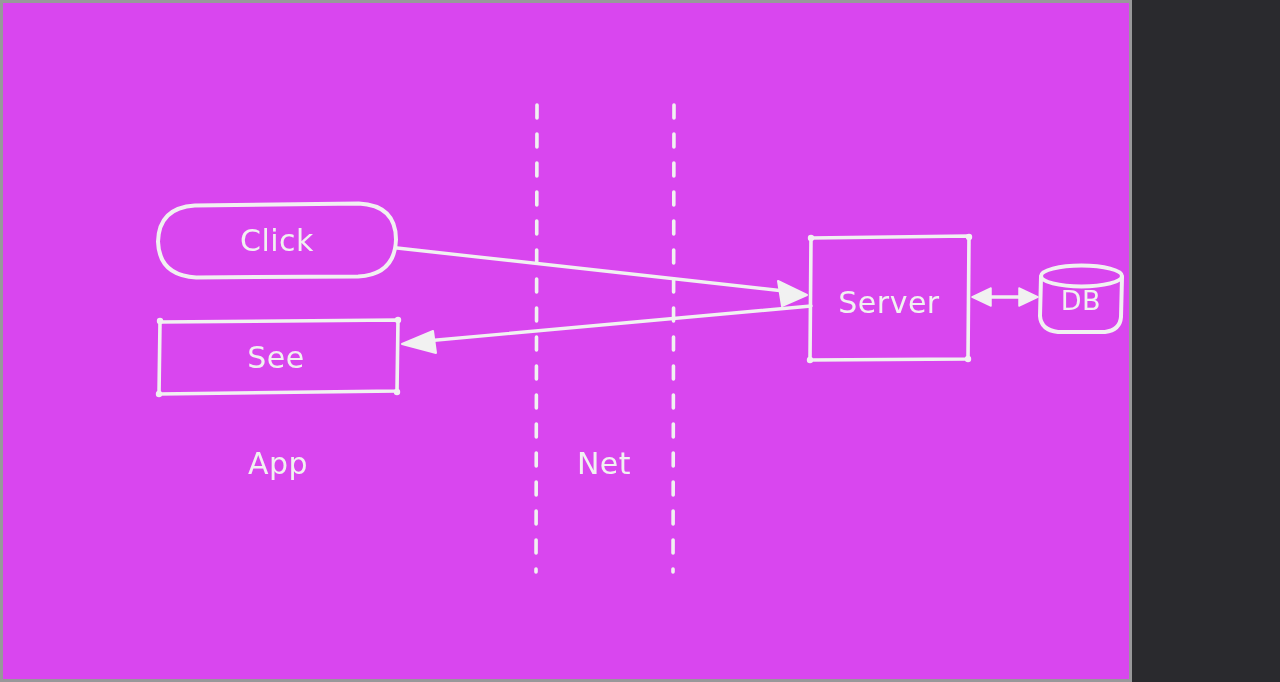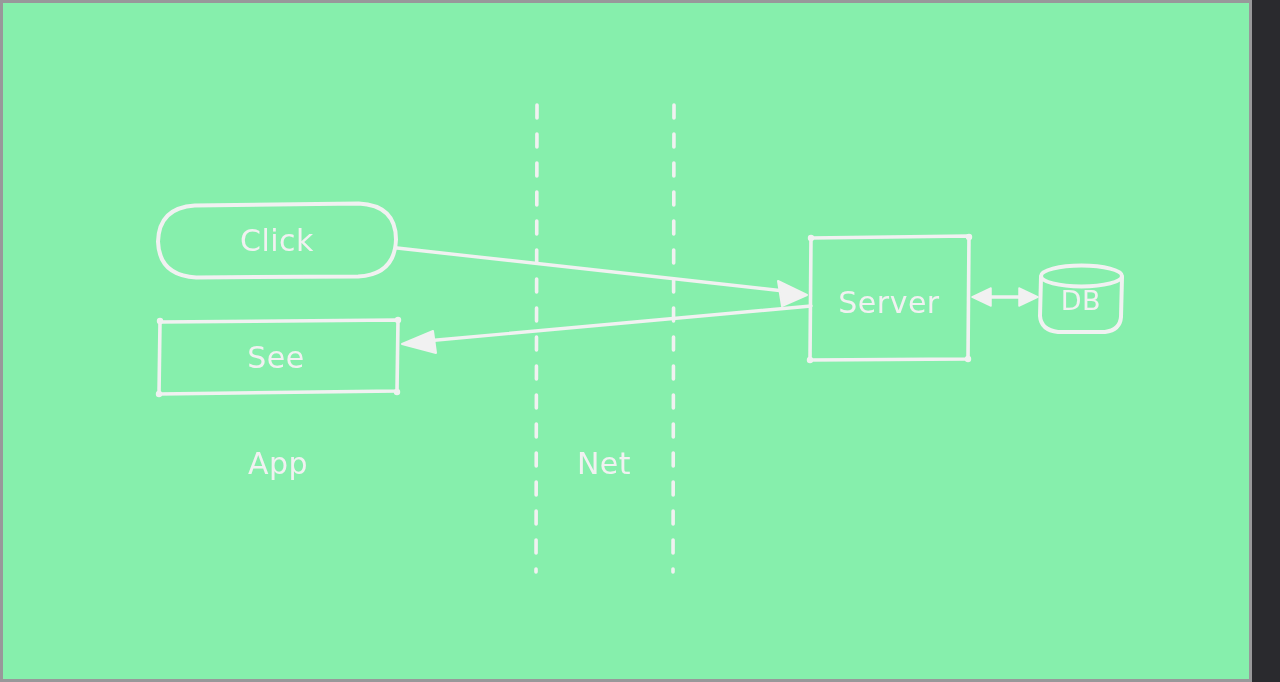--- a/index.html
+++ b/index.html
@@ -1,22 +1,22 @@
 <!DOCTYPE html>
 <html><head>
 <meta charset="utf-8">
 <style>
   html, body { margin: 0; padding: 0; background: #2a2a2e; }
   .frame {
     position: relative;
-    width: 1252px;
+    width: 1132px;
     height: 682px;
     box-sizing: border-box;
     border: 3px solid #98989a;
-    background: #86efac;
+    background: #d946ef;
     overflow: hidden;
   }
   svg { display: block; }
   .stroke {
     fill: none;
     stroke: #f1f1f1;
     stroke-linecap: round;
     stroke-linejoin: round;
   }
   .fillwhite { fill: #f1f1f1; stroke: #f1f1f1; stroke-linejoin: round; }

